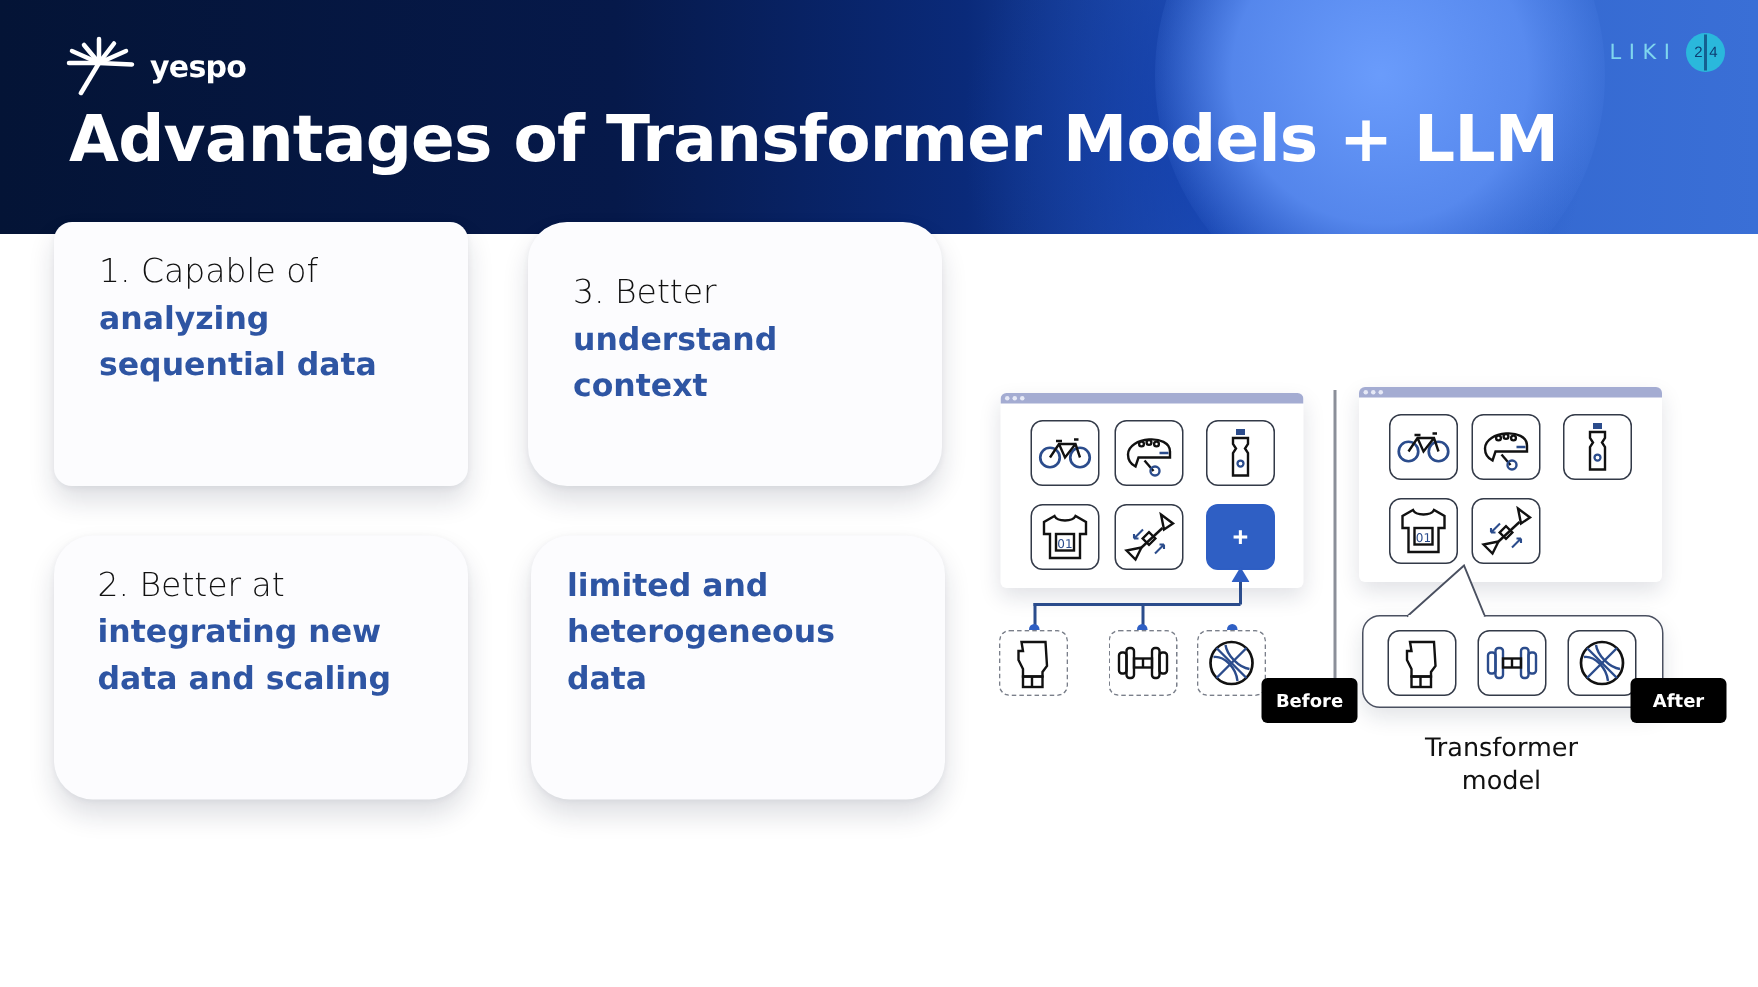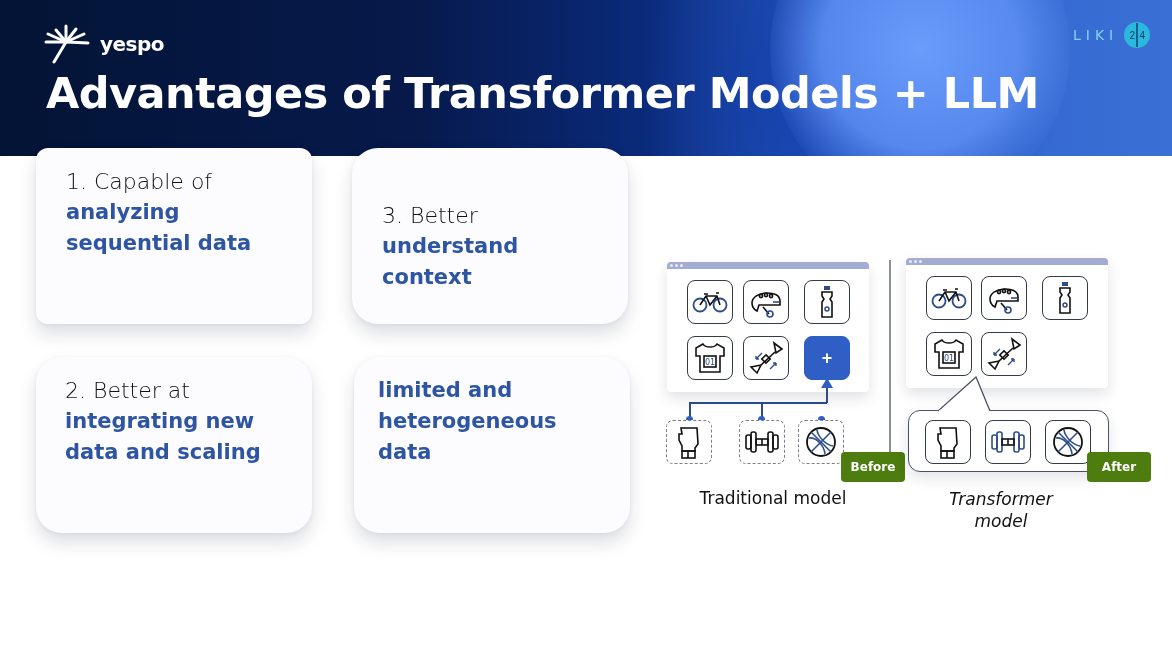--- a/index.html
+++ b/index.html
@@ -33,21 +33,21 @@
 
   .diagram { position: absolute; left: 648px; top: 240px; width: 512px; height: 300px; }
   .win { position: absolute; background: #ffffff; border-radius: 4px; box-shadow: 0 6px 14px rgba(20,30,60,0.13); overflow: hidden; }
   .win-bar { height: 7px; background: #a4acd2; position: relative; }
   .win-bar span { position: absolute; top: 2px; width: 3px; height: 3px; border-radius: 50%; background: #e6e9f6; }
   .tile { position: absolute; width: 46px; height: 44px; border: 1.3px solid #333a48; border-radius: 8px; background: #ffffff;
     display: flex; align-items: center; justify-content: center; }
   .tile-plus { background: #2f5fc4; border-color: #2f5fc4; color: #fff; font-weight: 700; font-size: 18px; }
   .dtile { position: absolute; width: 46px; height: 44px; border: 1.3px dashed #7a7f8a; border-radius: 7px; background: #fff;
     display: flex; align-items: center; justify-content: center; }
-  .btn-label { position: absolute; width: 64px; height: 30px; background: #4d7c0f; border-radius: 4px; color: #ffffff;
+  .btn-label { position: absolute; width: 64px; height: 30px; background: #000000; border-radius: 4px; color: #ffffff;
     font-weight: 700; font-size: 12px; display: flex; align-items: center; justify-content: center; font-family: "DejaVu Sans", sans-serif; }
   .caption { position: absolute; font-size: 17px; color: #111; font-family: "DejaVu Sans", sans-serif; text-align: center; }
   .line { position: absolute; background: #2b4c8c; }
   .dot { position: absolute; width: 7px; height: 7px; border-radius: 50%; background: #2f5fc4; }
   .divider { position: absolute; left: 241px; top: 20px; width: 2px; height: 210px; background: #8b8f99; }
   .pool { position: absolute; background: #fff; border: 1.3px solid #4a5060; border-radius: 12px; box-shadow: 0 6px 14px rgba(20,30,60,0.12); }
 </style>
 </head>
 <body>
 
@@ -82,21 +82,21 @@
         <span>4</span>
       </span>
     </div>
   </div>
 
   <div class="card" style="left:36px; top:148px;border-radius:12px;">
     <div class="lead">1. Capable of</div>
     <div class="strong">analyzing
 sequential data</div>
   </div>
-  <div class="card" style="left:352px; top:148px; padding-top:52px;">
+  <div class="card" style="left:352px; top:148px; padding-top:32px;">
     <div class="lead">3. Better</div>
     <div class="strong">understand
 context</div>
   </div>
   <div class="card" style="left:36px; top:357px; padding-left:29px; padding-top:18px;">
     <div class="lead">2. Better at</div>
     <div class="strong">integrating new
 data and scaling</div>
   </div>
   <div class="card" style="left:354px; top:357px; padding-left:24px; padding-top:18px;">
@@ -220,21 +220,20 @@
           <g fill="none" stroke="#2b4c8c" stroke-width="1.6">
             <path d="M7 7 L27 27"></path>
             <path d="M27 7 L7 27"></path>
             <path d="M5 13 C12 12 20 20 21 29"></path>
             <path d="M13 5 C14 12 22 20 29 21"></path>
           </g>
         </svg>
     </div>
 
     <div class="btn-label" style="left:193px; top:212px;">Before</div>
-    <div class="caption" style="left:10px; top:248px; width:230px;">Traditional model</div>
 
     <div class="tile" style="left:278px; top:36px;">
       <svg width="36" height="22" viewBox="0 0 36 22">
           <g fill="none" stroke="#2b4c8c" stroke-width="1.8">
             <circle cx="8" cy="14" r="6.5"></circle>
             <circle cx="28" cy="14" r="6.5"></circle>
           </g>
           <g fill="none" stroke="#111" stroke-width="1.6">
             <path d="M8 14 L14 5 L25 5 L28 14 M14 5 L18 14 L25 5 M12 3 L16 3 M24 2 L27 2"></path>
           </g>
@@ -318,16 +317,16 @@
           <g fill="none" stroke="#2b4c8c" stroke-width="1.6">
             <path d="M7 7 L27 27"></path>
             <path d="M27 7 L7 27"></path>
             <path d="M5 13 C12 12 20 20 21 29"></path>
             <path d="M13 5 C14 12 22 20 29 21"></path>
           </g>
         </svg>
     </div>
 
     <div class="btn-label" style="left:439px; top:212px;">After</div>
-    <div class="caption" style="left:268px; top:248px; width:170px; white-space:pre-line; line-height:22px;font-style:italic;">Transformer
+    <div class="caption" style="left:268px; top:248px; width:170px; white-space:pre-line; line-height:22px;">Transformer
 model</div>
   </div>
 </div>
 
 </body></html>

